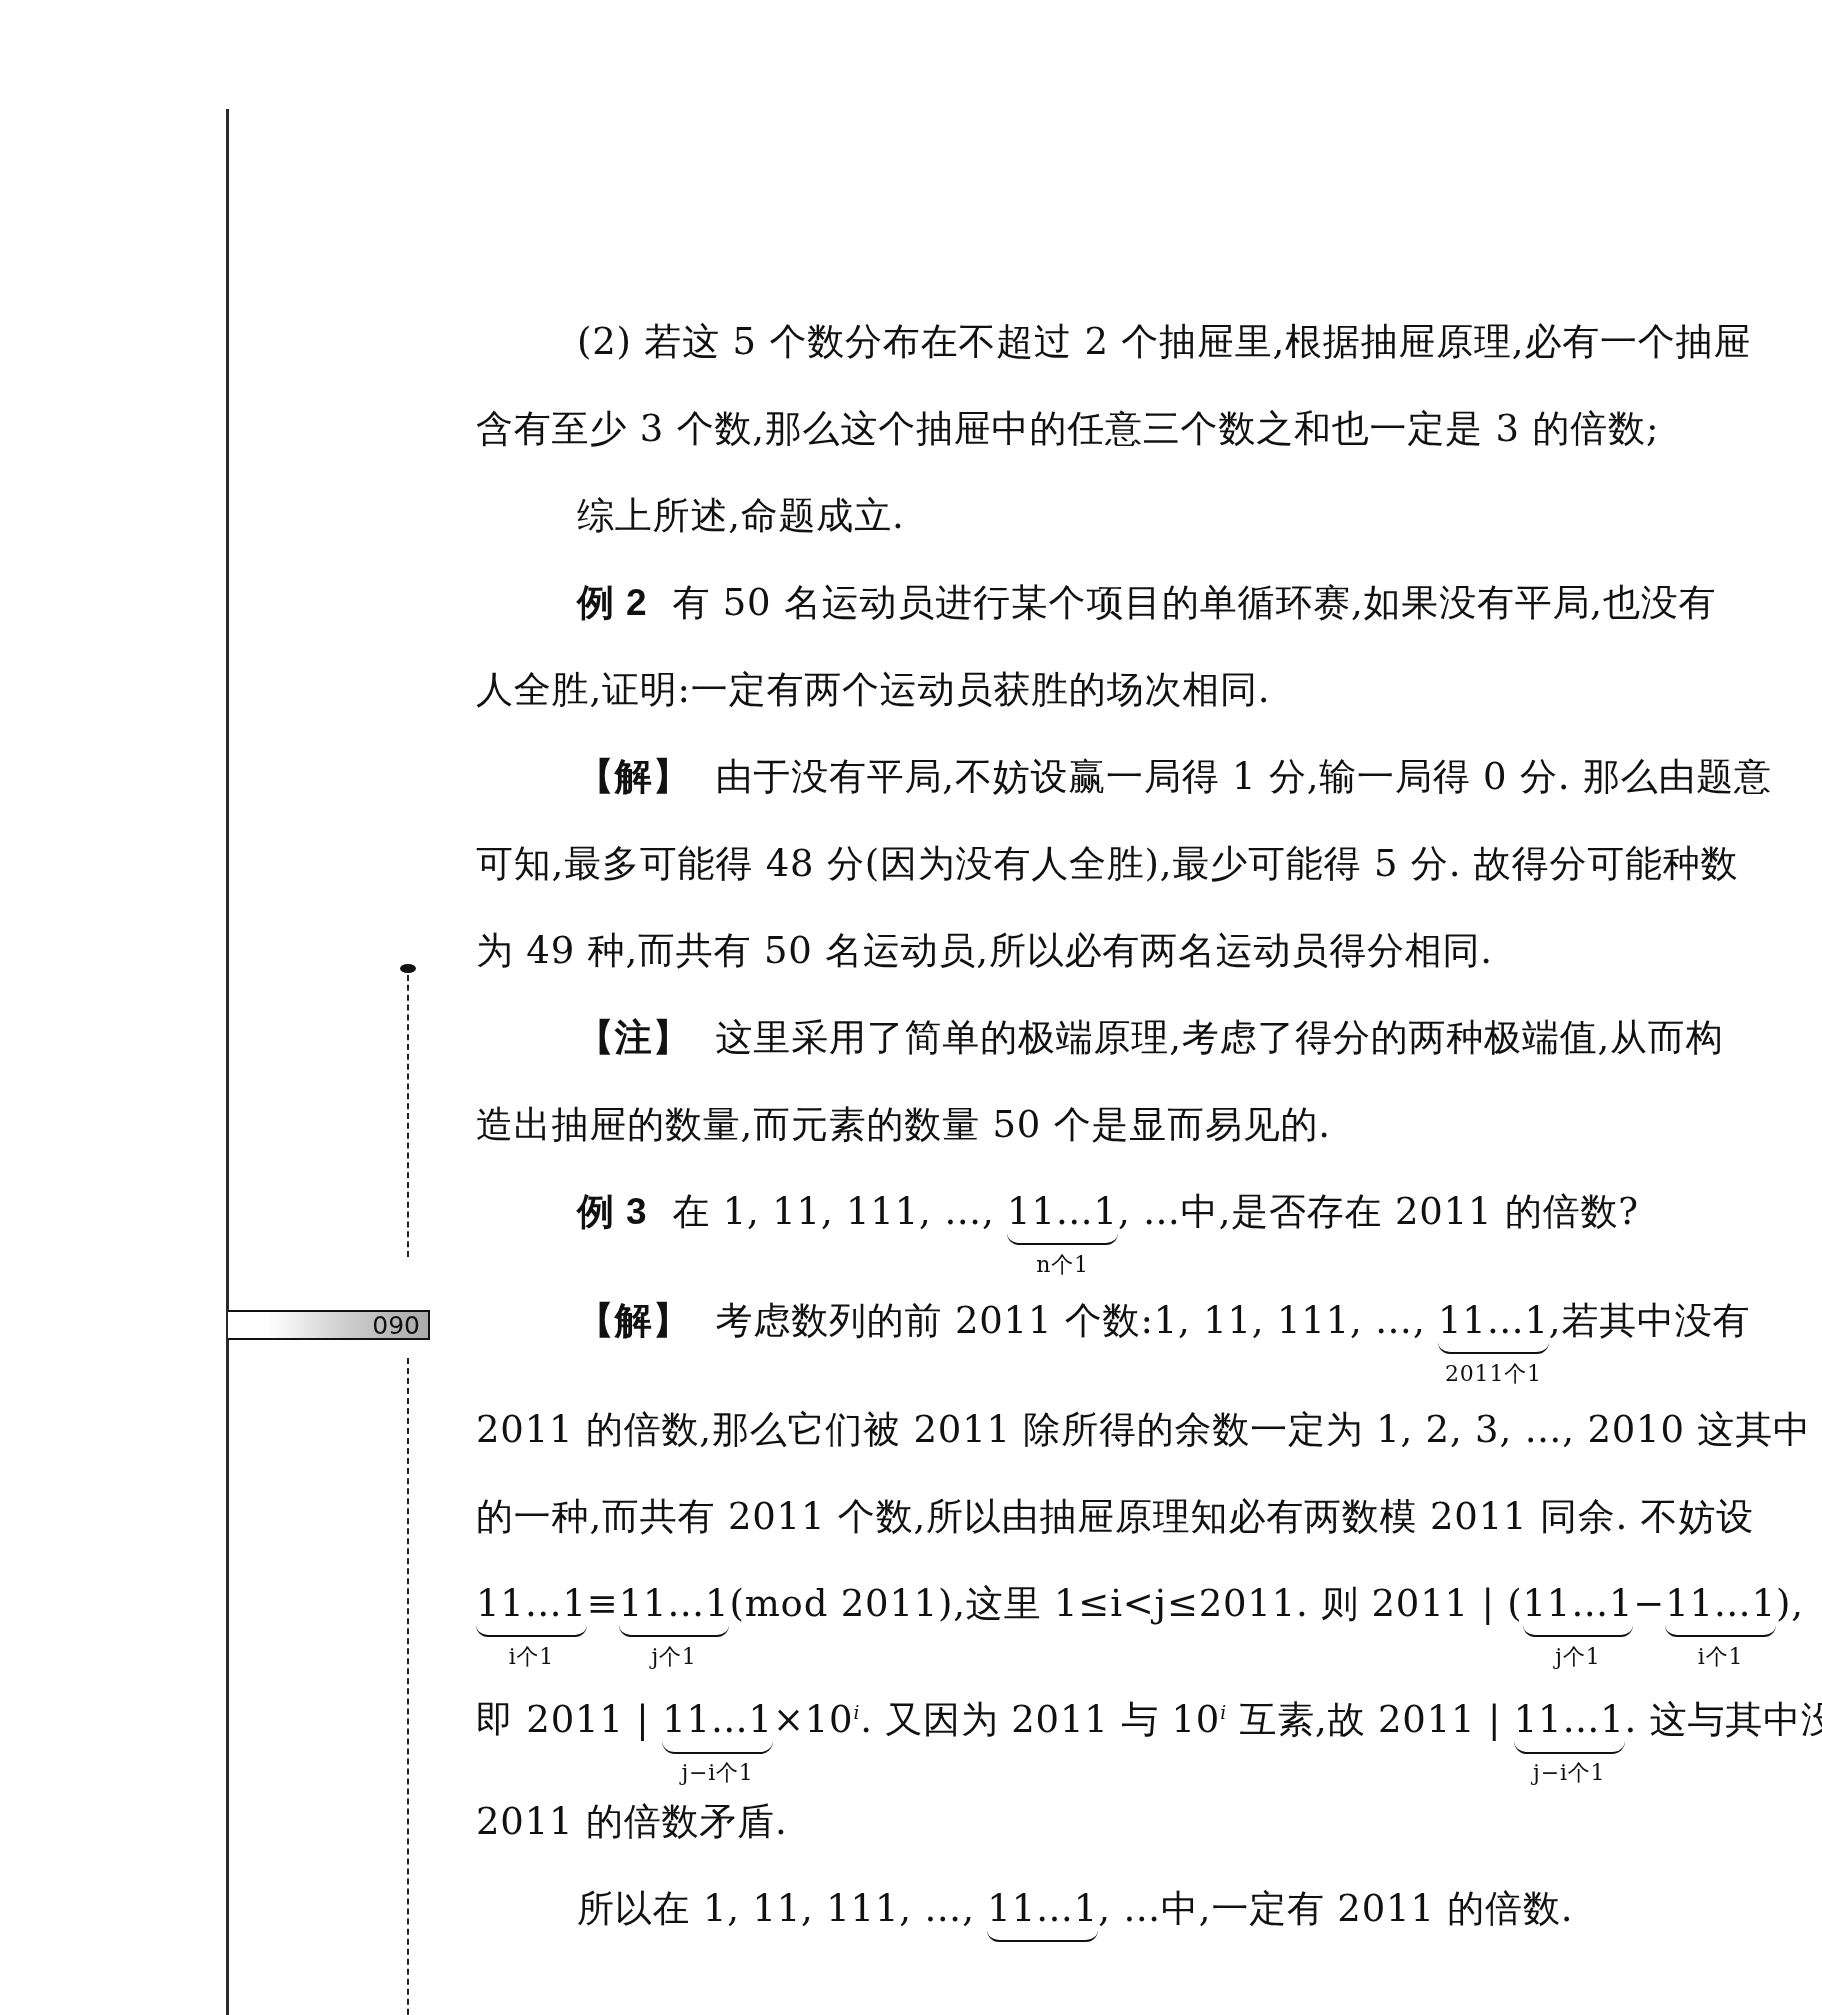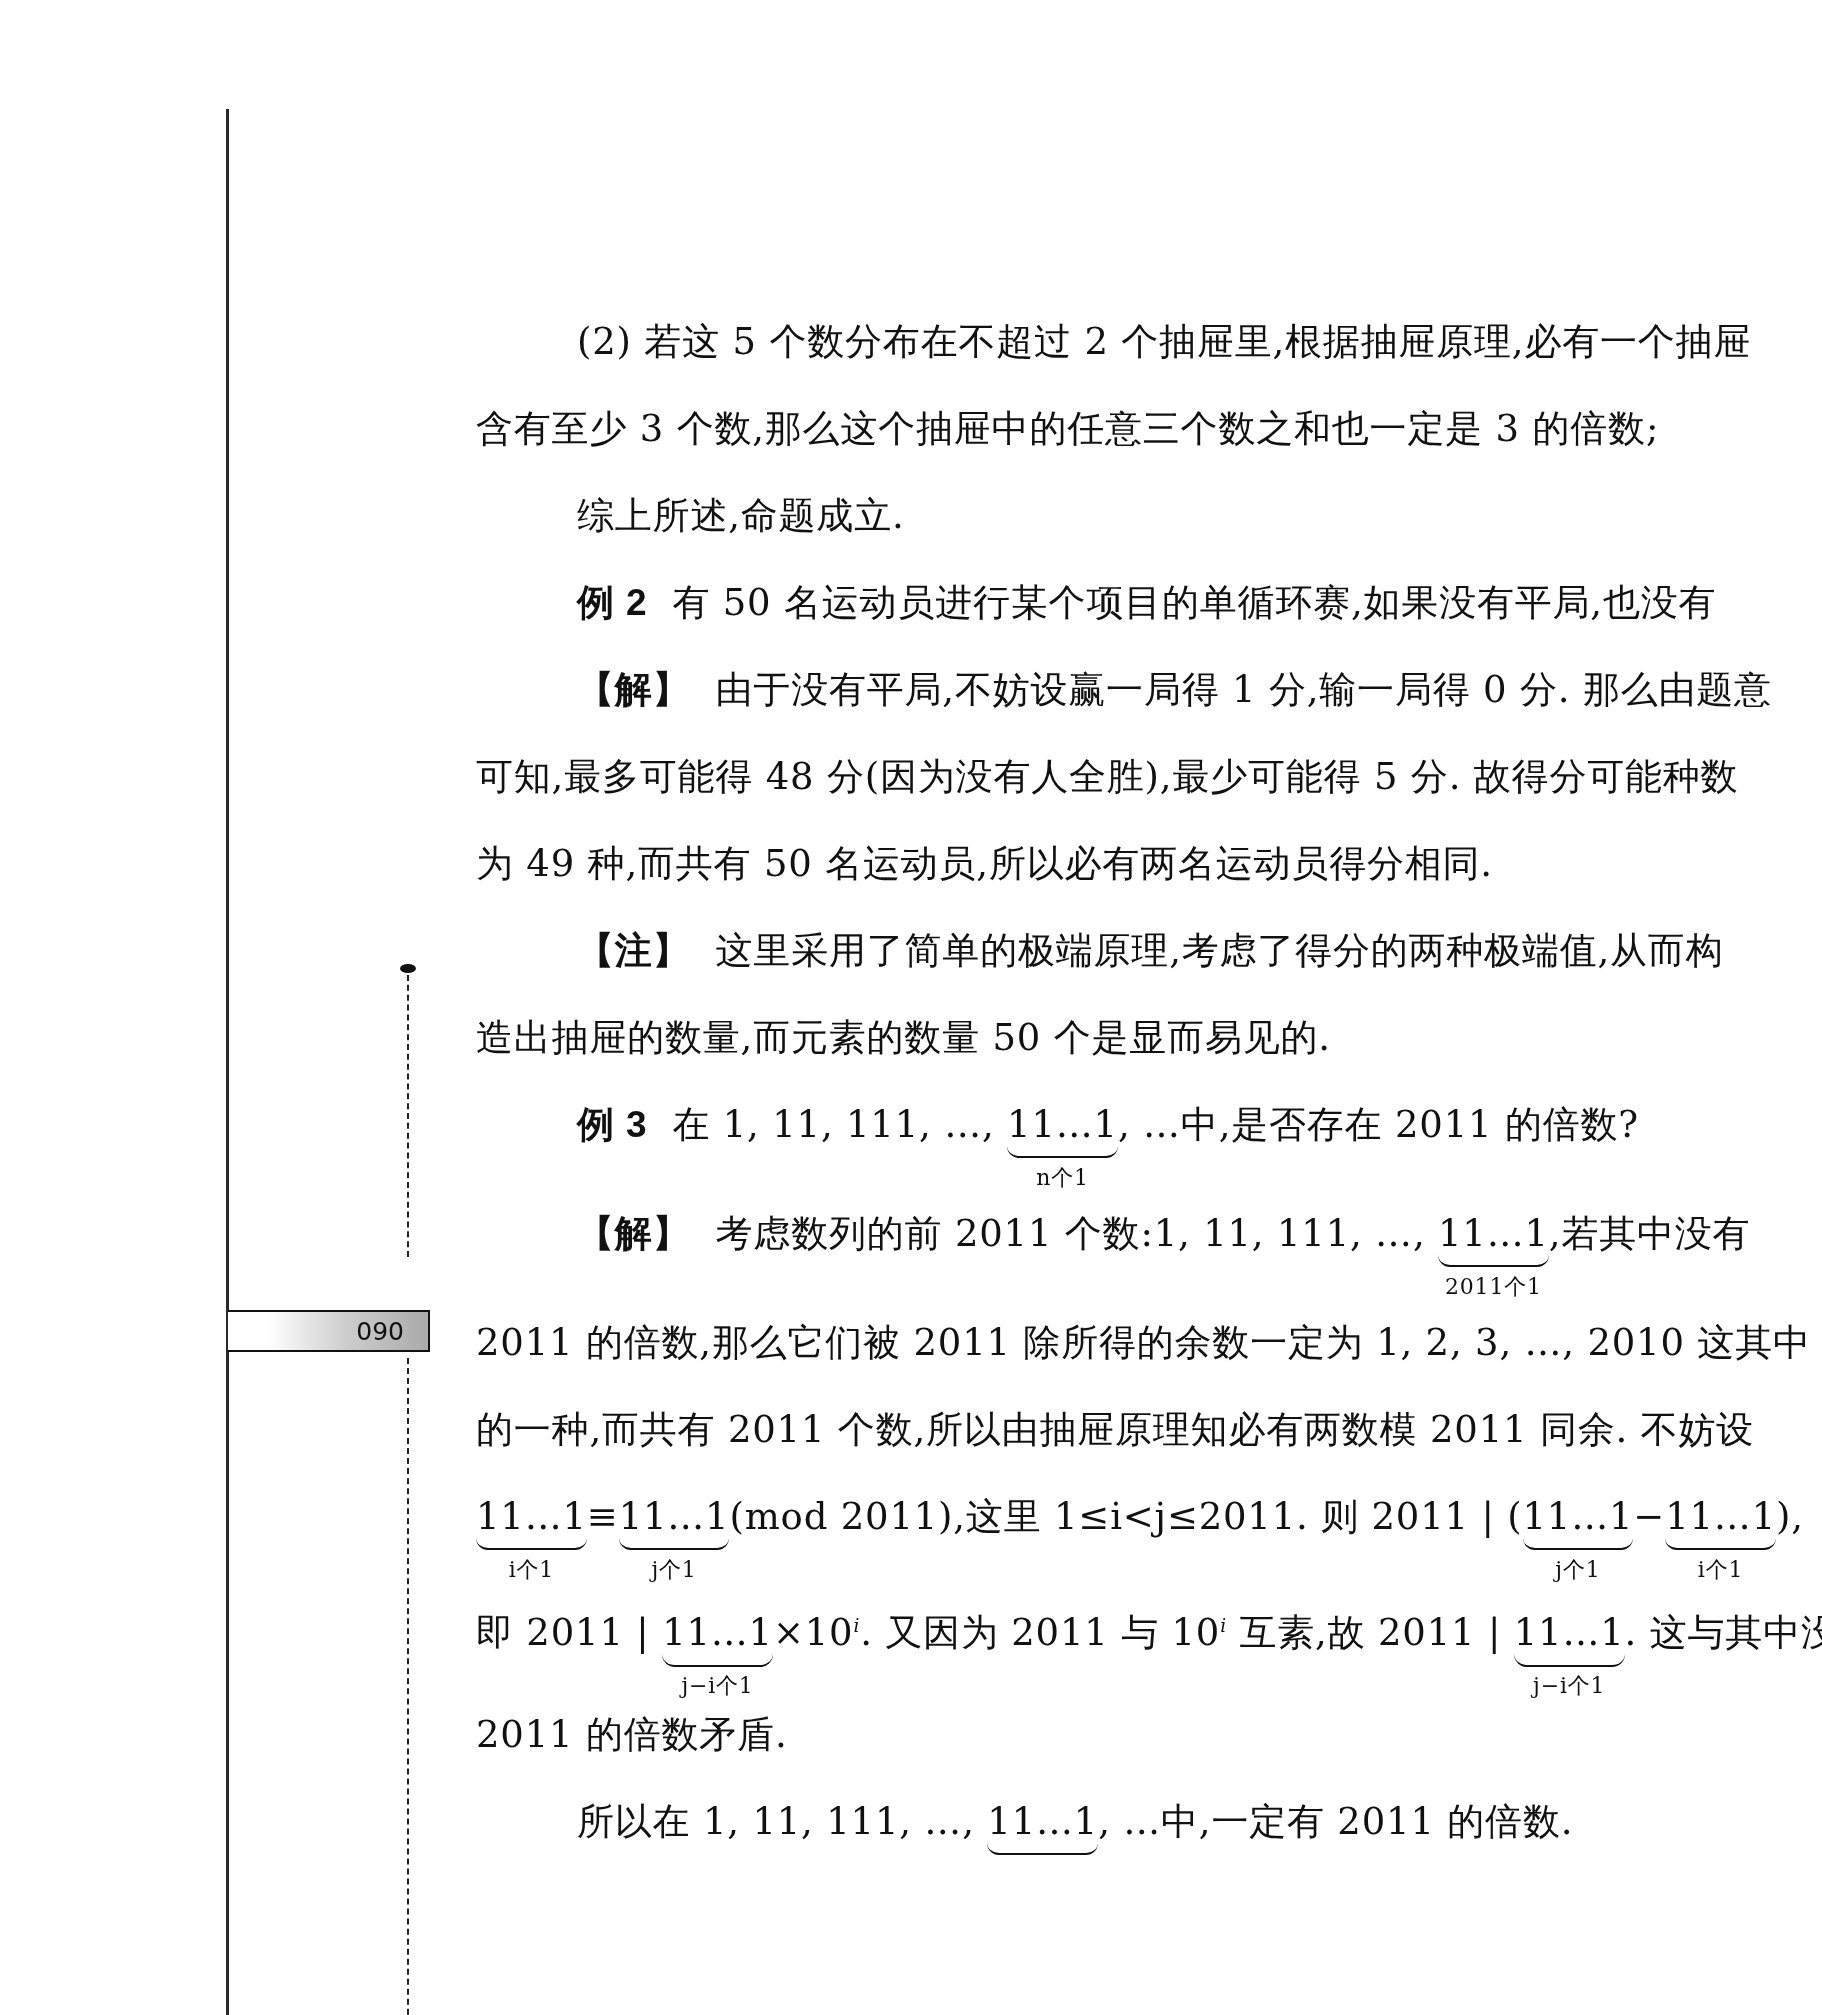--- a/index.html
+++ b/index.html
@@ -3,25 +3,25 @@
 <meta charset="utf-8">
 <style>
   html, body { margin:0; padding:0; background:#fff; }
   body { width:1823px; height:2643px; position:relative; overflow:hidden;
          font-family:"DejaVu Serif","Liberation Serif",serif; color:#111; }
   .spine { position:absolute; left:226px; top:109px; width:2.8px; height:2438px; background:#2a2a2a; }
   .rail { position:absolute; left:407px; width:0; border-left:2.8px dashed #222; }
   .rail.top { top:975px; height:282px; }
   .rail.bot { top:1358px; height:907px; }
   .rail-dot { position:absolute; left:400px; top:964px; width:16px; height:8.9px; border-radius:50%; background:#111; }
-  .page-tab { position:absolute; left:228px; top:1310px; width:202px; height:42px;
+  .page-tab { position:absolute; left:228px; top:1310px; width:202px; height:30px;
               border:2.4px solid #111; border-left:none;
               background:linear-gradient(90deg,#fff 0%,#fff 20%,#ccc 60%,#aaa 100%);
               font-family:"DejaVu Sans",sans-serif; font-size:25px; color:#111;
-              display:flex; align-items:center; justify-content:flex-end; padding-right:24px; box-sizing:border-box; }
+              display:flex; align-items:center; justify-content:flex-end; padding-right:8px; box-sizing:border-box; }
 
   .text { position:absolute; left:476px; top:318px; width:1249px; }
   .ln { font-size:37px; line-height:48px; height:87px; white-space:nowrap; letter-spacing:0.8px; }
   .ln.ind { padding-left:101px; }
   .ln.tall { height:109px; }
   .b { font-weight:bold; font-family:Liberation Sans, sans-serif; }
   .ob { display:inline-block; position:relative; text-align:center; }
   .ob .brace { display:block; height:10.5px; margin-top:-3.2px; border-bottom:2.8px solid #111; border-radius:0 0 16px 16px; }
   .ob .sub { position:absolute; left:50%; transform:translateX(-50%); top:53px; font-size:22px; white-space:nowrap; font-style:normal; }
   .it { font-style:italic; }
@@ -37,20 +37,21 @@
 <div class="page-tab">
     <span>090</span>
   </div>
 
 <div class="text">
   <div class="ln ind">(2) 若这 5 个数分布在不超过 2 个抽屉里,根据抽屉原理,必有一个抽屉</div>
   <div class="ln">含有至少 3 个数,那么这个抽屉中的任意三个数之和也一定是 3 的倍数;</div>
   <div class="ln ind">综上所述,命题成立.</div>
 
   <div class="ln ind"><span class="b">例 2</span>&nbsp;&nbsp;<span>有 50 名运动员进行某个项目的单循环赛,如果没有平局,也没有</span></div>
+  <div class="ln">人全胜,证明:一定有两个运动员获胜的场次相同.</div>
   <div class="ln ind"><span class="b">【解】</span>&nbsp;&nbsp;<span>由于没有平局,不妨设赢一局得 1 分,输一局得 0 分. 那么由题意</span></div>
   <div class="ln">可知,最多可能得 48 分(因为没有人全胜),最少可能得 5 分. 故得分可能种数</div>
   <div class="ln">为 49 种,而共有 50 名运动员,所以必有两名运动员得分相同.</div>
   <div class="ln ind"><span class="b">【注】</span>&nbsp;&nbsp;<span>这里采用了简单的极端原理,考虑了得分的两种极端值,从而构</span></div>
   <div class="ln">造出抽屉的数量,而元素的数量 50 个是显而易见的.</div>
 
   <div class="ln ind tall"><span class="b">例 3</span>&nbsp;&nbsp;<span>在 1, 11, 111, …,</span> <span class="ob"><span>11…1</span><span class="brace"></span><span class="sub it">n个1</span></span><span>, …中,是否存在 2011 的倍数?</span></div>
 
   <div class="ln ind tall"><span class="b">【解】</span>&nbsp;&nbsp;<span>考虑数列的前 2011 个数:1, 11, 111, …,</span> <span class="ob"><span>11…1</span><span class="brace"></span><span class="sub">2011个1</span></span><span>,若其中没有</span></div>
   <div class="ln">2011 的倍数,那么它们被 2011 除所得的余数一定为 1, 2, 3, …, 2010 这其中</div>

